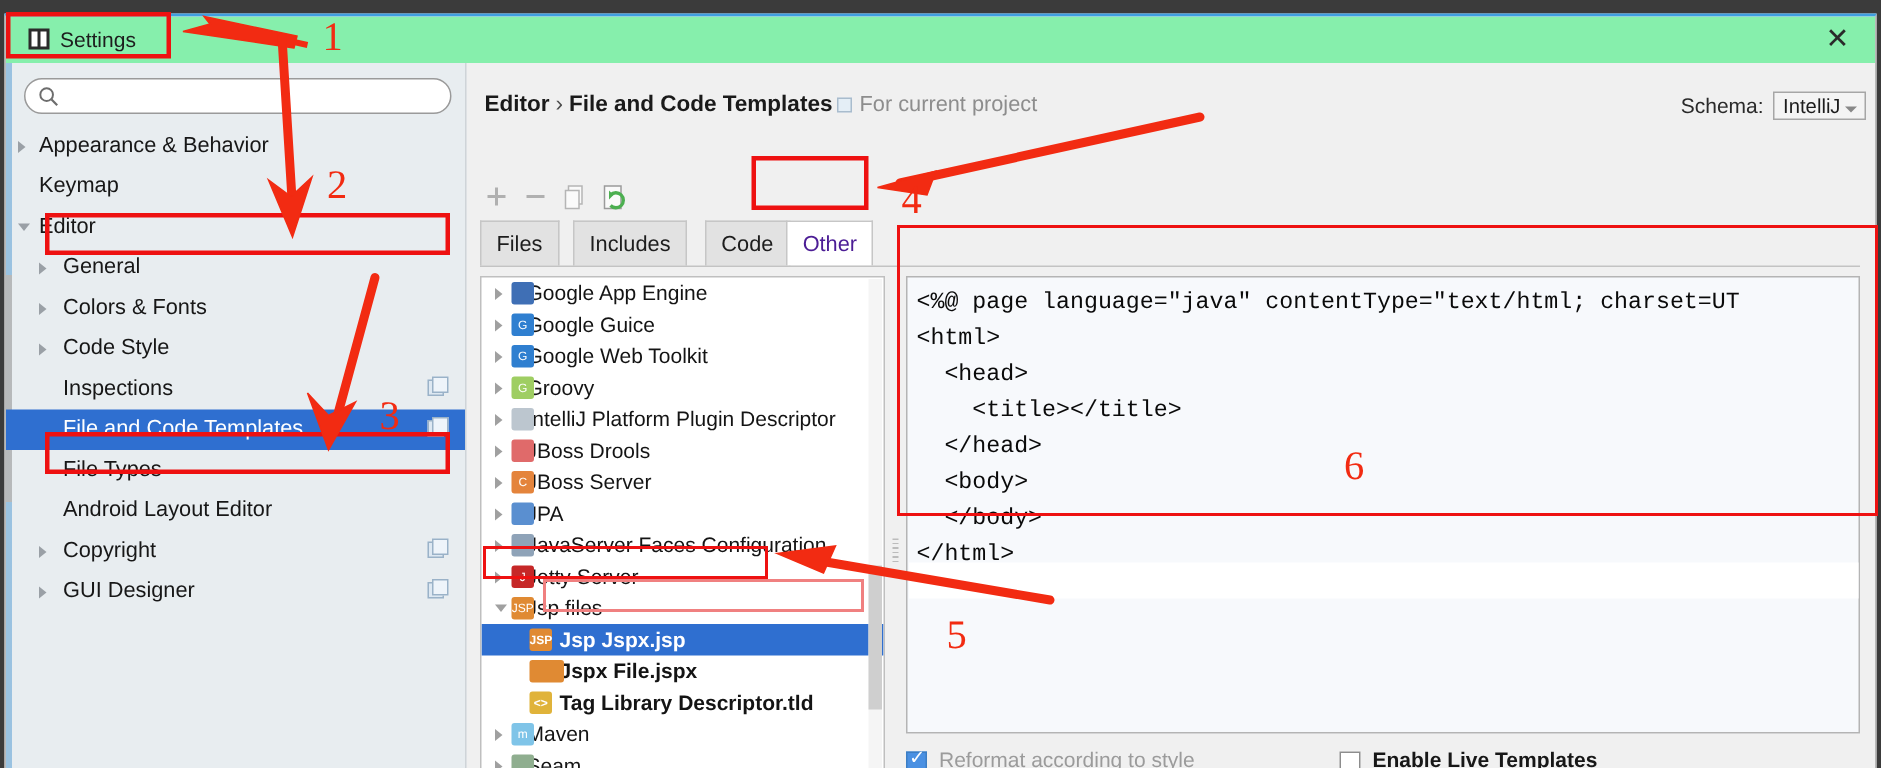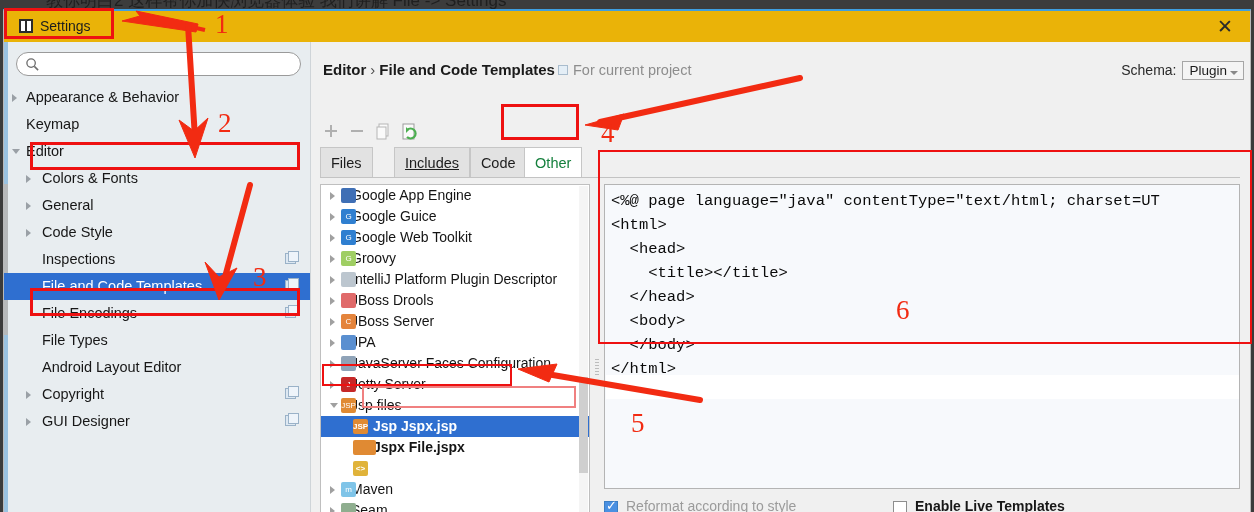--- a/index.html
+++ b/index.html
@@ -27,21 +27,21 @@
     position: absolute; left: 3px; top: 9px;
     width: 1248px; height: 503px;
     background: #f0f0f0;
     border-top: 2px solid #3f9fe0;
     border-left: 1px solid #b9b9b9;
     border-right: 1px solid #b9b9b9;
     overflow: hidden;
   }
   .titlebar {
     position: absolute; left: 0; top: 0; width: 100%; height: 31px;
-    background: #eab308;
+    background: #86efac;
   }
   .title-icon {
     position: absolute; left: 14px; top: 7px; width: 16px; height: 16px;
   }
   .title-text {
     position: absolute; left: 36px; top: 7px;
     font-size: 14px; color: #1d1d1d;
   }
   .close-btn {
     position: absolute; right: 10px; top: 4px;
@@ -149,21 +149,21 @@
   
   .tabs {
     position: absolute; left: 8px; top: 105px; height: 30px;
   }
   .tab {
     position: absolute; top: 0; height: 30px; line-height: 30px;
     padding: 0 10px; font-size: 14.5px; color: #1d1d1d;
     background: #e2e2e2; border: 1px solid #c6c6c6; border-bottom: none;
     cursor: pointer;
   }
-  .tab.active { background: #ffffff; color: #15803d; }
+  .tab.active { background: #ffffff; color: #4c1d95; }
   .tabs-rule {
     position: absolute; left: 8px; top: 135px; width: 920px;
     height: 1px; background: #c3c3c3;
   }
 
   
   .tmpl-list {
     position: absolute; left: 8px; top: 142px;
     width: 270px; height: 362px;
     background: #ffffff; border: 1px solid #bfbfbf;
@@ -253,23 +253,20 @@
     position: absolute; color: #f22b12; font-size: 27px;
     font-family: "Liberation Serif", serif; pointer-events: none;
   }
   svg.arrows { position: absolute; left: 0; top: 0; width: 1254px; height: 512px; pointer-events: none; }
 </style>
 </head>
 <body>
 
 <div id="root">
 
-  <div class="bg-strip">
-    <span>教你明白2    这样帮你加快浏览器体验    我们讲解 File -&gt; Settings</span>
-  </div>
 
   <div class="dialog">
 
     <div class="titlebar">
       <svg class="title-icon" viewBox="0 0 16 16">
         <rect x="1" y="1" width="14" height="14" fill="#2b2b2b"></rect>
         <rect x="3" y="3" width="4" height="10" fill="#ffffff"></rect>
         <rect x="9" y="3" width="4" height="10" fill="#ffffff"></rect>
       </svg>
       <div class="title-text">Settings</div>
@@ -284,43 +281,42 @@
           <circle cx="6.5" cy="6.5" r="4.5" fill="none" stroke="#6d6d6d" stroke-width="1.4"></circle>
           <line x1="10" y1="10" x2="14" y2="14" stroke="#6d6d6d" stroke-width="1.6"></line>
         </svg>
         <input class="search-input" type="text" placeholder="" style="">
       </div>
 
       <div class="tree" id="sidebar-tree">
           <div class="tnode lvl0 bold"><span class="arrow"></span><span>Appearance &amp; Behavior</span></div>
           <div class="tnode lvl0 bold"><span>Keymap</span></div>
           <div class="tnode lvl0 bold"><span class="arrow down"></span><span>Editor</span></div>
+          <div class="tnode lvl1"><span class="arrow"></span><span>General</span></div>
           <div class="tnode lvl1"><span class="arrow"></span><span>Colors &amp; Fonts</span></div>
-          <div class="tnode lvl1"><span class="arrow"></span><span>General</span></div>
           <div class="tnode lvl1"><span class="arrow"></span><span>Code Style</span></div>
           <div class="tnode lvl1"><span>Inspections</span><span class="copy-badge"></span></div>
           <div class="tnode lvl1 sel"><span>File and Code Templates</span><span class="copy-badge"></span></div>
-          <div class="tnode lvl1"><span>File Encodings</span><span class="copy-badge"></span></div>
           <div class="tnode lvl1"><span>File Types</span></div>
           <div class="tnode lvl1"><span>Android Layout Editor</span></div>
           <div class="tnode lvl1"><span class="arrow"></span><span>Copyright</span><span class="copy-badge"></span></div>
           <div class="tnode lvl1"><span class="arrow"></span><span>GUI Designer</span><span class="copy-badge"></span></div>
         </div>
     </div>
 
     <div class="right">
 
       <div class="breadcrumb">
         <span>Editor</span><span class="bc-sep">›</span><span>File and Code Templates</span>
       </div>
       <div class="bc-note-icon"></div>
       <div class="bc-note">For current project</div>
 
       <div class="schema-wrap">
-        <span>Schema:</span><span class="schema-select">Plugin</span>
+        <span>Schema:</span><span class="schema-select">IntelliJ</span>
       </div>
 
       <div class="toolbar">
         <div class="tb-btn" style="left:0">
           <svg viewBox="0 0 22 22">
               <line x1="5" y1="11" x2="17" y2="11" stroke="#b0b0b0" stroke-width="2"></line>
               <line x1="11" y1="5" x2="11" y2="17" stroke="#b0b0b0" stroke-width="2"></line>
             </svg>
         </div>
         <div class="tb-btn" style="left:26px">
@@ -338,42 +334,42 @@
           <svg viewBox="0 0 22 22">
               <rect x="5" y="4" width="11" height="15" fill="#fafafa" stroke="#9b9b9b"></rect>
               <path d="M9 17 a5 5 0 1 0 0-7" fill="none" stroke="#4caf50" stroke-width="2.2"></path>
               <path d="M8 7 l3 3 l-3 3z" fill="#4caf50"></path>
             </svg>
         </div>
       </div>
 
       <div class="tabs" id="tab-bar">
           <div class="tab" style="left: 0px;">Files</div>
-          <div class="tab" style="left: 74px; text-decoration: underline;">Includes</div>
+          <div class="tab" style="left: 62px;">Includes</div>
           <div class="tab" style="left: 149.9px;">Code</div>
           <div class="tab active" style="left: 204.1px;">Other</div>
         </div>
       <div class="tabs-rule"></div>
 
       <div class="tmpl-list">
         <div id="tmpl-tree">
             <div class="titem lvl0"><span class="tarrow"></span><span class="ticon" style="background: rgb(63, 111, 181);"></span><span>Google App Engine</span></div>
             <div class="titem lvl0"><span class="tarrow"></span><span class="ticon" style="background: rgb(47, 127, 208);">G</span><span>Google Guice</span></div>
             <div class="titem lvl0"><span class="tarrow"></span><span class="ticon" style="background: rgb(47, 127, 208);">G</span><span>Google Web Toolkit</span></div>
             <div class="titem lvl0"><span class="tarrow"></span><span class="ticon" style="background: rgb(159, 206, 99);">G</span><span>Groovy</span></div>
             <div class="titem lvl0"><span class="tarrow"></span><span class="ticon" style="background: rgb(188, 198, 207);"></span><span>IntelliJ Platform Plugin Descriptor</span></div>
             <div class="titem lvl0"><span class="tarrow"></span><span class="ticon" style="background: rgb(224, 106, 106);"></span><span>JBoss Drools</span></div>
             <div class="titem lvl0"><span class="tarrow"></span><span class="ticon" style="background: rgb(228, 132, 60);">C</span><span>JBoss Server</span></div>
             <div class="titem lvl0"><span class="tarrow"></span><span class="ticon" style="background: rgb(90, 143, 208);"></span><span>JPA</span></div>
             <div class="titem lvl0"><span class="tarrow"></span><span class="ticon" style="background: rgb(143, 163, 184);"></span><span>JavaServer Faces Configuration</span></div>
             <div class="titem lvl0"><span class="tarrow"></span><span class="ticon" style="background: rgb(198, 40, 40);">J</span><span>Jetty Server</span></div>
             <div class="titem lvl0"><span class="tarrow down"></span><span class="ticon" style="background: rgb(224, 138, 51);">JSP</span><span>Jsp files</span></div>
             <div class="titem lvl1 sel"><span class="ticon" style="background: rgb(224, 138, 51);">JSP</span><span>Jsp Jspx.jsp</span></div>
             <div class="titem lvl1"><span class="ticon" style="background: rgb(224, 138, 51); padding-left: 23px;">JSX</span><span>Jspx File.jspx</span></div>
-            <div class="titem lvl1"><span class="ticon" style="background: rgb(224, 179, 58);">&lt;&gt;</span></div>
+            <div class="titem lvl1"><span class="ticon" style="background: rgb(224, 179, 58);">&lt;&gt;</span><span>Tag Library Descriptor.tld</span></div>
             <div class="titem lvl0"><span class="tarrow"></span><span class="ticon" style="background: rgb(127, 196, 232);">m</span><span>Maven</span></div>
             <div class="titem lvl0"><span class="tarrow"></span><span class="ticon" style="background: rgb(143, 174, 143);"></span><span>Seam</span></div>
           </div>
         <div class="list-scroll"></div>
         <div class="list-thumb"></div>
       </div>
 
       <div class="splitter">
         <div class="splitter-dots"></div>
       </div>

